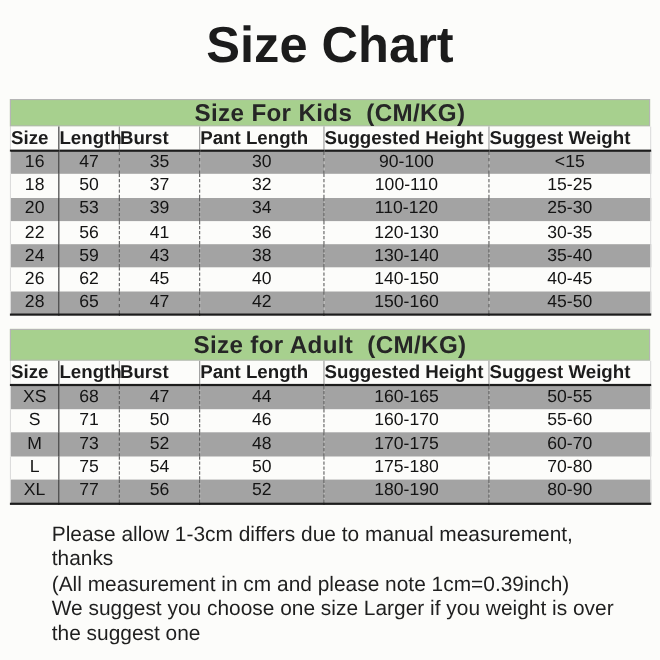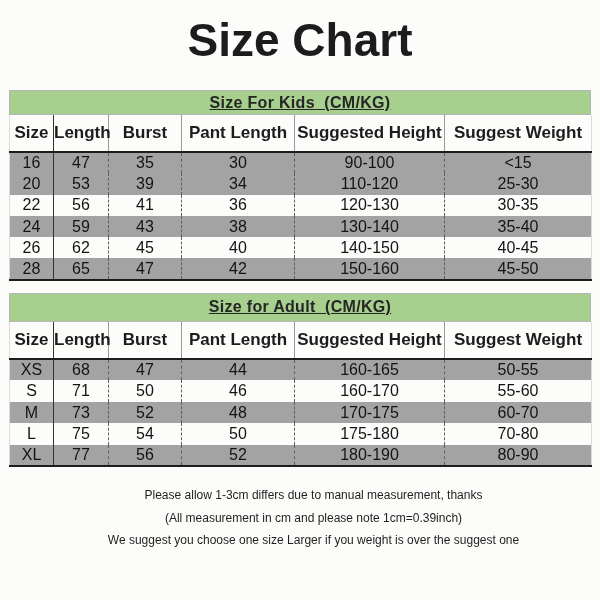--- a/index.html
+++ b/index.html
@@ -24,43 +24,42 @@
   .section { margin: 0 9px; }
   .section.kids { margin-top: 24px; }
   .section.adult { margin-top: 12px; }
 
   .band {
     background: #a7d08e;
     border: 1px solid #b5b5b5;
     display: flex;
     align-items: center;
     justify-content: center;
-    font-size: 16px;
+    font-size: 22px;
     font-weight: 700;
     color: #262626;
     letter-spacing: 0.3px;
-    text-decoration: underline;
   }
   .kids .band { height: 25px; }
   .adult .band { height: 29px; }
 
   table.size-table {
     width: 100%;
     border-collapse: collapse;
     table-layout: fixed;
     border-bottom: 2.5px solid #1c1c1c;
     border-left: 1px solid #dcdcdc;
     border-right: 1px solid #dcdcdc;
   }
   .size-table thead th {
-    height: 37px;
+    height: 22px;
     font-size: 17px;
     font-weight: 600;
     color: #1c1c1c;
-    text-align: center;
+    text-align: left;
     vertical-align: middle;
     border-bottom: 2.2px solid #1c1c1c;
     background: #fcfcfa;
     padding: 0;
   }
   .size-table thead th:first-child { border-right: 1.6px solid #333; }
   .size-table thead th:nth-child(n+2):not(:last-child) { border-right: 1px solid #9a9a9a; margin-left: 37px; }
 
   .size-table tbody td {
     font-size: 16px;
@@ -71,24 +70,23 @@
     line-height: 1;
   }
   .kids .size-table tbody td { height: 21.3px; }
   .adult .size-table tbody td { height: 21.5px; }
   .size-table tbody td:first-child { border-right: 1.6px solid #333; }
   .size-table tbody td:nth-child(n+2):not(:last-child) { border-right: 1px dashed #5f5f5f; }
   .size-table tbody tr.shaded { background: #a3a3a3; }
 
   .footer-notes {
     margin: 17px 20px 0 47px;
-    font-size: 12px;
+    font-size: 19px;
     line-height: 22.5px;
     color: #1f1f1f;
-    text-align: center;
   }
 </style>
 </head>
 <body>
 
 <div class="page">
 
   <div class="main-title">Size Chart</div>
 
   <div class="section kids">
@@ -116,20 +114,28 @@
       </thead>
       <tbody>
           <tr class="shaded">
             <td>16</td>
             <td>47</td>
             <td>35</td>
             <td>30</td>
             <td>90-100</td>
             <td>&lt;15</td>
           </tr>
+          <tr>
+            <td>18</td>
+            <td>50</td>
+            <td>37</td>
+            <td>32</td>
+            <td>100-110</td>
+            <td>15-25</td>
+          </tr>
           <tr class="shaded">
             <td>20</td>
             <td>53</td>
             <td>39</td>
             <td>34</td>
             <td>110-120</td>
             <td>25-30</td>
           </tr>
           <tr>
             <td>22</td>

